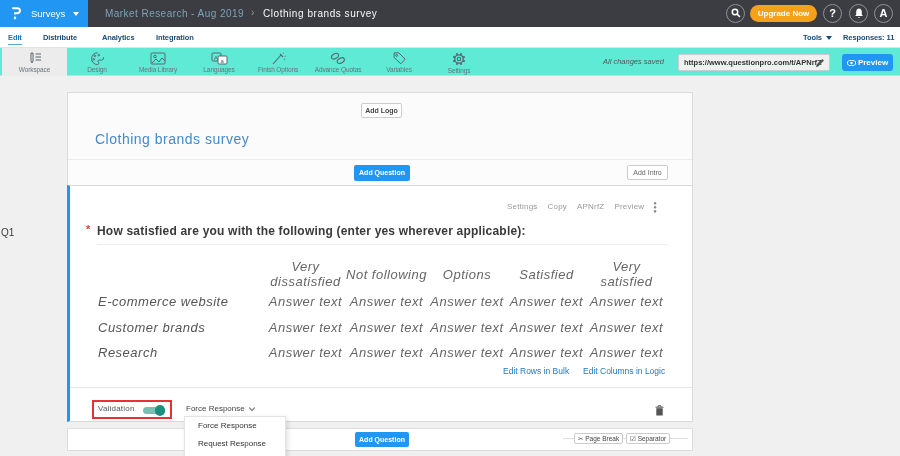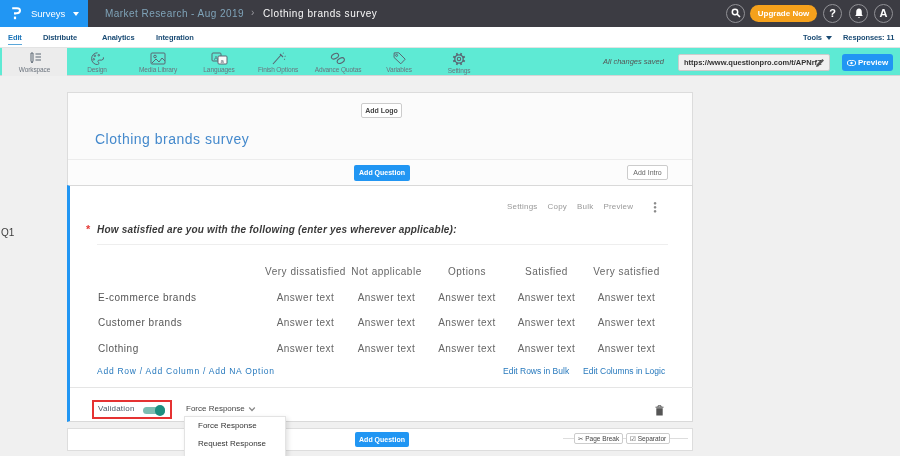--- a/index.html
+++ b/index.html
@@ -39,25 +39,25 @@
 .title { position:absolute; left:27px; top:38px; font-size:14px; letter-spacing:0.5px; color:#4489cc; }
 .qbar { position:absolute; left:0px; top:66px; width:624px; height:26px; border-top:1px solid #ececec; background:#fcfcfc; }
 .addq { position:absolute; background:#2196f3; border-radius:2px; color:#fff; font-size:7px; font-weight:bold; text-align:center; }
 .addintro { position:absolute; left:559px; top:5px; width:41px; height:15px; border:1px solid #ccc; background:#fff; border-radius:2px; font-size:7px; color:#666; text-align:center; line-height:14px; }
 
 .qblock { position:absolute; left:67px; top:185px; width:626px; height:237px; background:#fff; border:1px solid #d9d9d9; border-left:3px solid #2196f3; }
 .qlinks { position:absolute; top:16px; left:437px; font-size:8px; letter-spacing:0.2px; color:#999; }
 .qlinks span { margin-right:10px; }
 .vdots { position:absolute; top:15px; left:583px; color:#8a8a8a; font-size:6px; line-height:4px; text-align:center; width:4px; }
 .star { position:absolute; left:16px; top:37px; color:#e53935; font-size:11px; font-weight:bold; }
-.qtext { position:absolute; left:27px; top:38px; font-size:10px; letter-spacing:0.2px; font-weight:bold; color:#3a3a3a;font-style:italic; }
+.qtext { position:absolute; left:27px; top:38px; font-size:12px; letter-spacing:0.2px; font-weight:bold; color:#3a3a3a; }
 .qunderline { position:absolute; left:27px; top:58px; width:571px; border-bottom:1px solid #eee; }
 
 table.grid { position:absolute; left:28px; top:73px; border-collapse:collapse; table-layout:fixed; }
-table.grid td { font-size:10px; letter-spacing:0.5px; color:#666; text-align:center; height:25.5px; padding:0; }
+table.grid td { font-size:13px; letter-spacing:0.5px; color:#666; text-align:center; height:25.5px; padding:0;font-style:italic; }
 table.grid td.rowlab { text-align:left; color:#555; }
 .bulk { position:absolute; top:180px; font-size:8.5px; color:#2779bd; }
 
 .valrow { position:absolute; left:0; top:201px; width:623px; height:35px; border-top:1px solid #e5e5e5; }
 .redbox { position:absolute; left:22px; top:12px; width:80px; height:19px; border:2px solid #e53232; }
 .valtext { position:absolute; left:28px; top:16px; font-size:8px; letter-spacing:0.2px; color:#4a5a68; }
 .toggle { position:absolute; left:73px; top:18.5px; width:22px; height:7.5px; background:#7cbdb2; border-radius:4px; }
 .knob { position:absolute; left:84.5px; top:17px; width:10.5px; height:10.5px; background:#1b8e80; border-radius:50%; }
 .forceresp { position:absolute; left:116px; top:16px; font-size:8px; color:#444; }
 .frline { position:absolute; left:116px; top:28px; width:74px; border-top:1px solid #9a9a9a; }
@@ -211,62 +211,61 @@
 <div class="card">
   <div class="addlogo">Add Logo</div>
   <div class="title">Clothing brands survey</div>
   <div class="qbar">
     <div class="addq" style="left:286px; top:5px; width:56px; height:16px; line-height:16px;">Add Question</div>
     <div class="addintro">Add Intro</div>
   </div>
 </div>
 
 <div class="qblock">
-  <div class="qlinks"><span>Settings</span><span>Copy</span><span>Bulk</span><span style="margin-right:0;">Preview</span></div>
+  <div class="qlinks"><span>Settings</span><span>Copy</span><span>APNrfZ</span><span style="margin-right:0;">Preview</span></div>
   <div class="vdots">●<br>●<br>●</div>
   <span class="star">*</span>
   <div class="qtext">How satisfied are you with the following (enter yes wherever applicable):</div>
   <div class="qunderline"></div>
   <table class="grid">
     <tbody>
         <tr>
           <td class="rowlab" style="width:167px;"></td>
           <td style="width:81px;">Very dissatisfied</td>
-          <td style="width:81px;">Not applicable</td>
+          <td style="width:81px;">Not following</td>
           <td style="width:80px;">Options</td>
           <td style="width:79px;">Satisfied</td>
           <td style="width:81px;">Very satisfied</td>
         </tr>
     <tr>
-          <td class="rowlab">E-commerce brands</td>
+          <td class="rowlab">E-commerce website</td>
           <td>Answer text</td>
           <td>Answer text</td>
           <td>Answer text</td>
           <td>Answer text</td>
           <td>Answer text</td>
         </tr>
     <tr>
           <td class="rowlab">Customer brands</td>
           <td>Answer text</td>
           <td>Answer text</td>
           <td>Answer text</td>
           <td>Answer text</td>
           <td>Answer text</td>
         </tr>
     <tr>
-          <td class="rowlab">Clothing</td>
+          <td class="rowlab">Research</td>
           <td>Answer text</td>
           <td>Answer text</td>
           <td>Answer text</td>
           <td>Answer text</td>
           <td>Answer text</td>
         </tr>
   </tbody>
     </table>
-  <div class="bulk" style="left:27px; letter-spacing:0.75px;">Add Row / Add Column / Add NA Option</div>
   <div class="bulk" style="left:433px;">Edit Rows in Bulk</div>
   <div class="bulk" style="left:513px;">Edit Columns in Logic</div>
   <div class="valrow">
     <div class="redbox"></div>
     <span class="valtext">Validation</span>
     <div class="toggle"></div>
     <div class="knob"></div>
     <span class="forceresp">Force Response</span>
     <svg style="position:absolute; left:178px; top:18px;" width="8" height="6" viewBox="0 0 8 6">
         <path d="M1.2 1.5 L4 4.5 L6.8 1.5" fill="none" stroke="#888" stroke-width="1.2"></path>

